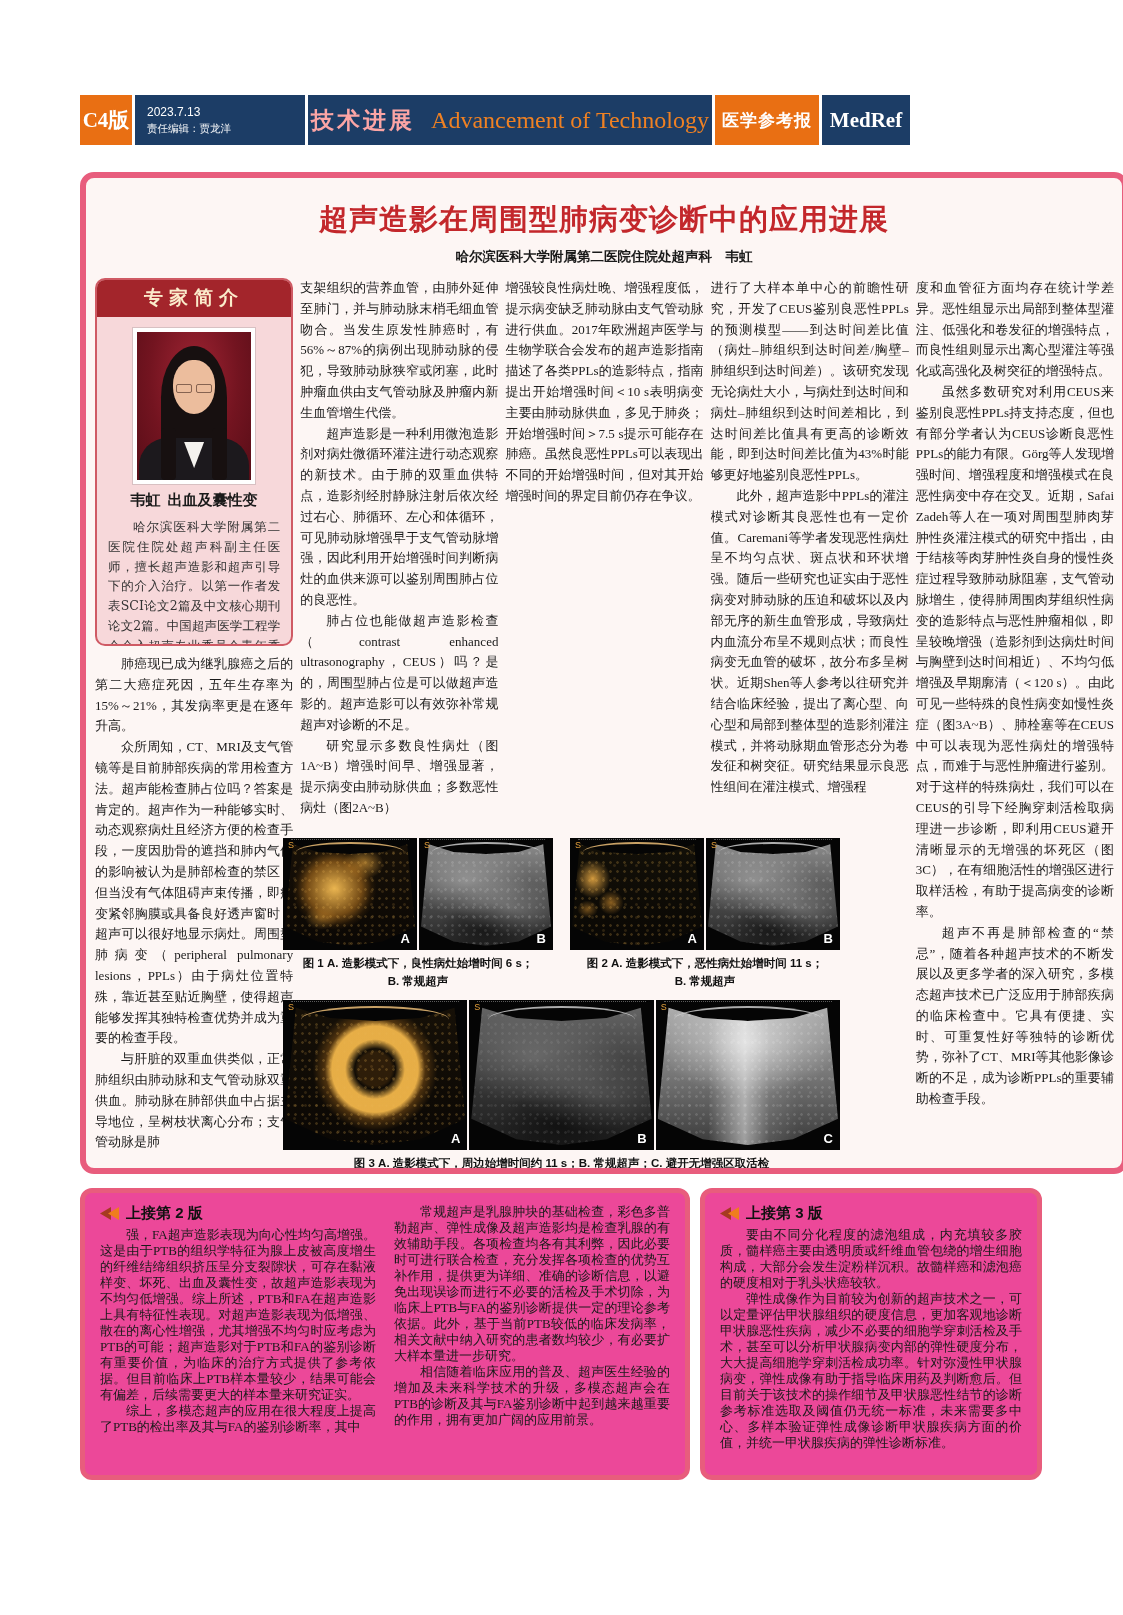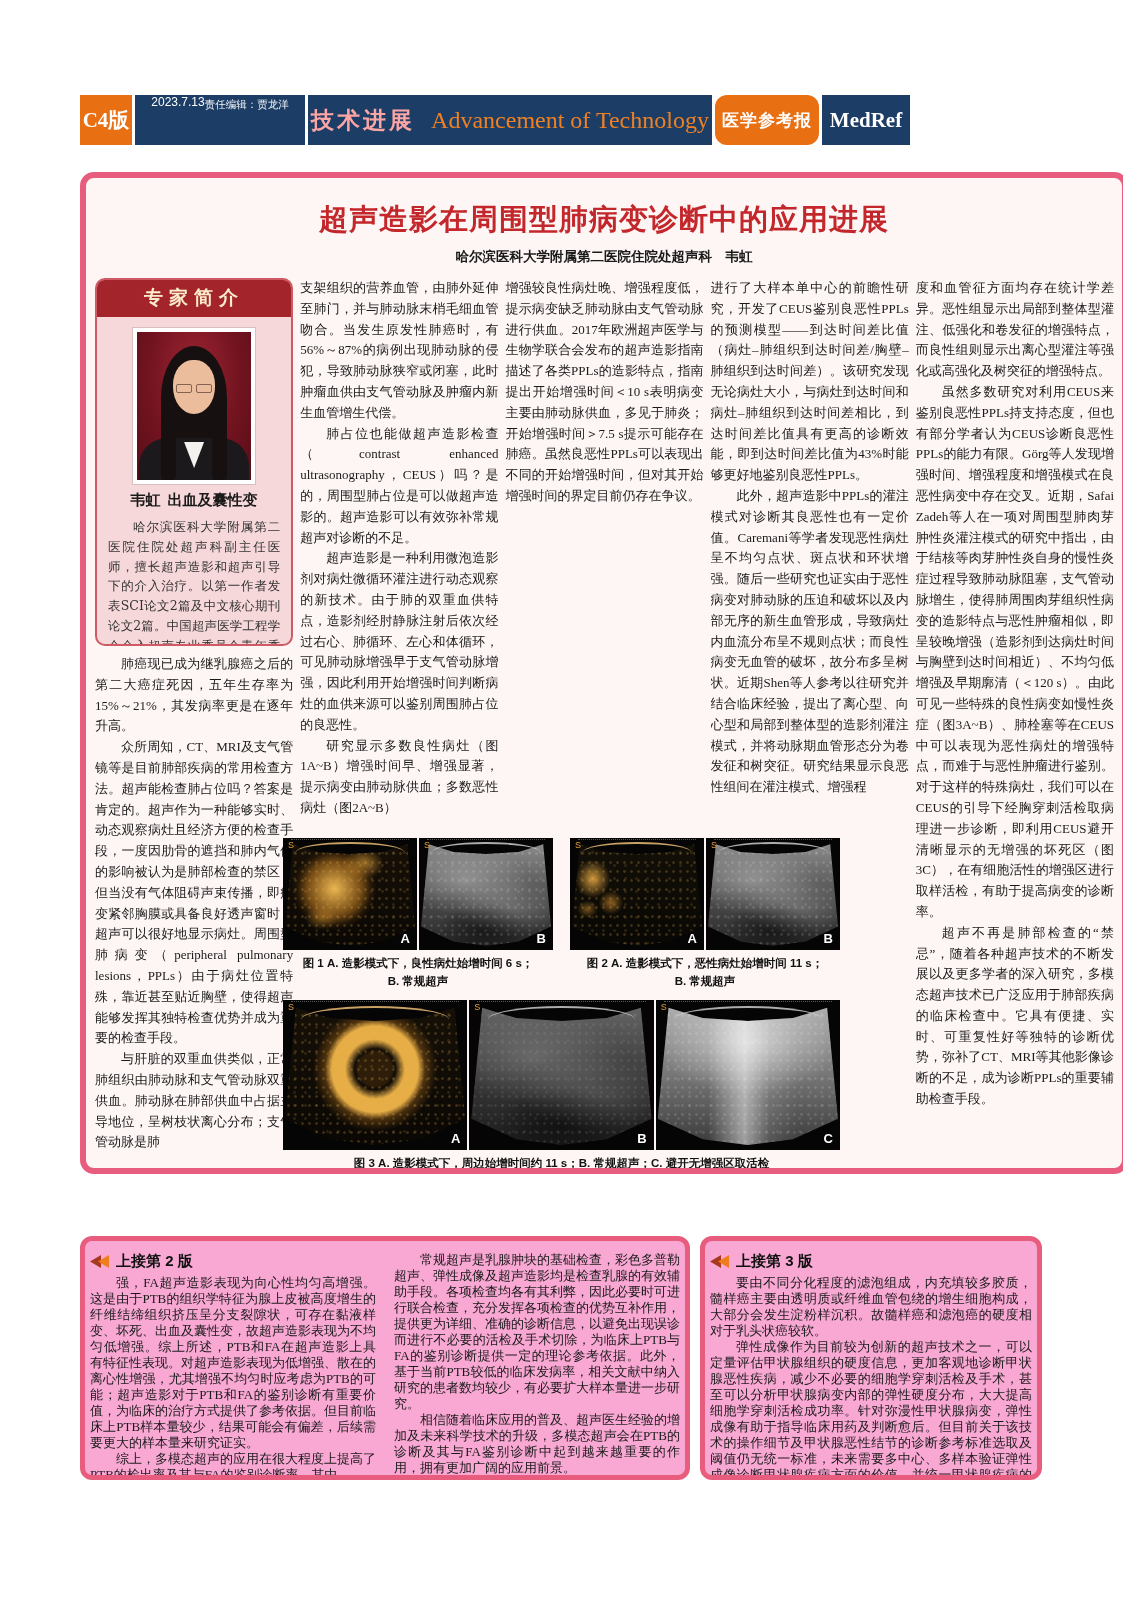--- a/index.html
+++ b/index.html
@@ -8,29 +8,29 @@
     width:1123px; height:1615px; position:relative;
     font-family:"Liberation Serif", serif; color:#1a1a1a;
   }
   .page { position:absolute; inset:0; }
 
   
   .masthead { position:absolute; left:80px; top:95px; width:830px; height:50px; display:flex; gap:3px; }
   .mh-box { display:flex; align-items:center; justify-content:center; }
   .mh-c4 { width:52px; background:#e96f13; color:#fff; font-family:"Liberation Serif",serif;
            font-weight:bold; font-size:21px; }
-  .mh-date { width:170px; background:#1c3d66; color:#fff; flex-direction:row; align-items:flex-start;
+  .mh-date { width:170px; background:#1c3d66; color:#fff; flex-direction:column; align-items:flex-start;
              justify-content:center; padding:0 12px; font-family:"Liberation Sans",sans-serif; }
   .mh-date-line { font-size:12px; }
   .mh-editor-line { font-size:10.5px; margin-top:3px; opacity:.95; }
   .mh-band { flex:1; background:#1c3d66; gap:16px; }
   .mh-cn { color:#fca5a5; font-size:23px; font-weight:bold; font-family:"Liberation Sans",sans-serif; letter-spacing:3px; }
   .mh-en { color:#ef8123; font-size:24px; font-family:"Liberation Serif",serif; }
   .mh-brandcn { width:104px; background:#e96f13; color:#fff; font-size:17px; font-weight:bold;
-                font-family:"Liberation Sans",sans-serif; letter-spacing:1px;border-radius:12px; }
+                font-family:"Liberation Sans",sans-serif; letter-spacing:1px; }
   .mh-branden { width:88px; background:#1c3d66; color:#fff; font-family:"Liberation Serif",serif;
                 font-size:21px; font-weight:bold; }
 
   
   .article-box { position:absolute; left:80px; top:172px; width:1048px; height:1002px;
                  border:6px solid #e85d7d; border-radius:14px; background:#fdf6f4; overflow:hidden; }
   .title { margin:22px 10px 8px; text-align:center; color:#c3272b; font-size:29px; font-weight:bold;
            font-family:"Liberation Sans",sans-serif; letter-spacing:1px; }
   .byline { text-align:center; font-size:13.5px; font-weight:bold; font-family:"Liberation Sans",sans-serif;
             margin-bottom:12px; }
@@ -114,22 +114,22 @@
            font-family:"Liberation Sans",sans-serif; z-index:3; }
   .ticks { position:absolute; top:1px; left:8px; right:8px; border-top:1px dotted #5a5a5a; z-index:2; }
   .tag { position:absolute; right:7px; bottom:4px; color:#fff; font-family:"Liberation Sans",sans-serif;
          font-size:13px; font-weight:bold; z-index:3; }
   .figcap { text-align:center; font-family:"Liberation Sans",sans-serif; font-size:11.5px; font-weight:bold;
             line-height:18px; margin-top:4px; color:#111; white-space:nowrap; }
   .fig3 { margin-top:10px; width:557px; }
 
   
   .bottom-row { position:absolute; left:80px; top:1188px; width:962px; height:292px; display:flex; gap:10px; }
-  .cont-box { border:5px solid #e85d7d; border-radius:12px; background:#f9a8d4; padding:11px 5px;
-              overflow:hidden;margin-top:48px; }
+  .cont-box { border:5px solid #e85d7d; border-radius:12px; background:#ec4899; padding:11px 15px;
+              overflow:hidden; }
   .cont-left { width:610px; }
   .cont-right { flex:1; }
   .cont-head { display:flex; align-items:center; gap:7px; font-family:"Liberation Sans",sans-serif;
                font-weight:bold; font-size:15px; margin-bottom:4px; color:#111; }
   .rewind { display:inline-flex; }
   .rewind i { width:11px; height:13px; clip-path:polygon(100% 0,100% 100%,0 50%); display:inline-block; }
   .rewind i:first-child { background:#a63a20; }
   .rewind i:last-child { background:#ef7d1e; margin-left:-3px; }
   .cols2 { display:flex; gap:18px; }
   .bcol { flex:1; }
@@ -180,22 +180,22 @@
           </div>
           <p class="bio">哈尔滨医科大学附属第二医院住院处超声科副主任医师，擅长超声造影和超声引导下的介入治疗。以第一作者发表SCI论文2篇及中文核心期刊论文2篇。中国超声医学工程学会介入超声专业委员会青年委员。</p>
         </aside>
         <p class="para">肺癌现已成为继乳腺癌之后的第二大癌症死因，五年生存率为15%～21%，其发病率更是在逐年升高。</p>
         <p class="para">众所周知，CT、MRI及支气管镜等是目前肺部疾病的常用检查方法。超声能检查肺占位吗？答案是肯定的。超声作为一种能够实时、动态观察病灶且经济方便的检查手段，一度因肋骨的遮挡和肺内气体的影响被认为是肺部检查的禁区，但当没有气体阻碍声束传播，即病变紧邻胸膜或具备良好透声窗时，超声可以很好地显示病灶。周围型肺病变（peripheral pulmonary lesions，PPLs）由于病灶位置特殊，靠近甚至贴近胸壁，使得超声能够发挥其独特检查优势并成为重要的检查手段。</p>
         <p class="para">与肝脏的双重血供类似，正常肺组织由肺动脉和支气管动脉双重供血。肺动脉在肺部供血中占据主导地位，呈树枝状离心分布；支气管动脉是肺</p>
       </div>
 
       <div class="col col-short">
         <p class="para cont">支架组织的营养血管，由肺外延伸至肺门，并与肺动脉末梢毛细血管吻合。当发生原发性肺癌时，有56%～87%的病例出现肺动脉的侵犯，导致肺动脉狭窄或闭塞，此时肿瘤血供由支气管动脉及肿瘤内新生血管增生代偿。</p>
+        <p class="para">超声造影是一种利用微泡造影剂对病灶微循环灌注进行动态观察的新技术。由于肺的双重血供特点，造影剂经肘静脉注射后依次经过右心、肺循环、左心和体循环，可见肺动脉增强早于支气管动脉增强，因此利用开始增强时间判断病灶的血供来源可以鉴别周围肺占位的良恶性。</p>
         <p class="para">肺占位也能做超声造影检查（contrast enhanced ultrasonography，CEUS）吗？是的，周围型肺占位是可以做超声造影的。超声造影可以有效弥补常规超声对诊断的不足。</p>
-        <p class="para">超声造影是一种利用微泡造影剂对病灶微循环灌注进行动态观察的新技术。由于肺的双重血供特点，造影剂经肘静脉注射后依次经过右心、肺循环、左心和体循环，可见肺动脉增强早于支气管动脉增强，因此利用开始增强时间判断病灶的血供来源可以鉴别周围肺占位的良恶性。</p>
         <p class="para">研究显示多数良性病灶（图1A~B）增强时间早、增强显著，提示病变由肺动脉供血；多数恶性病灶（图2A~B）</p>
       </div>
 
       <div class="col col-short">
         <p class="para cont">增强较良性病灶晚、增强程度低，提示病变缺乏肺动脉由支气管动脉进行供血。2017年欧洲超声医学与生物学联合会发布的超声造影指南描述了各类PPLs的造影特点，指南提出开始增强时间＜10 s表明病变主要由肺动脉供血，多见于肺炎；开始增强时间＞7.5 s提示可能存在肺癌。虽然良恶性PPLs可以表现出不同的开始增强时间，但对其开始增强时间的界定目前仍存在争议。</p>
 
       </div>
 
       <div class="col col-short">
         <p class="para cont">进行了大样本单中心的前瞻性研究，开发了CEUS鉴别良恶性PPLs的预测模型——到达时间差比值（病灶–肺组织到达时间差/胸壁–肺组织到达时间差）。该研究发现无论病灶大小，与病灶到达时间和病灶–肺组织到达时间差相比，到达时间差比值具有更高的诊断效能，即到达时间差比值为43%时能够更好地鉴别良恶性PPLs。</p>

